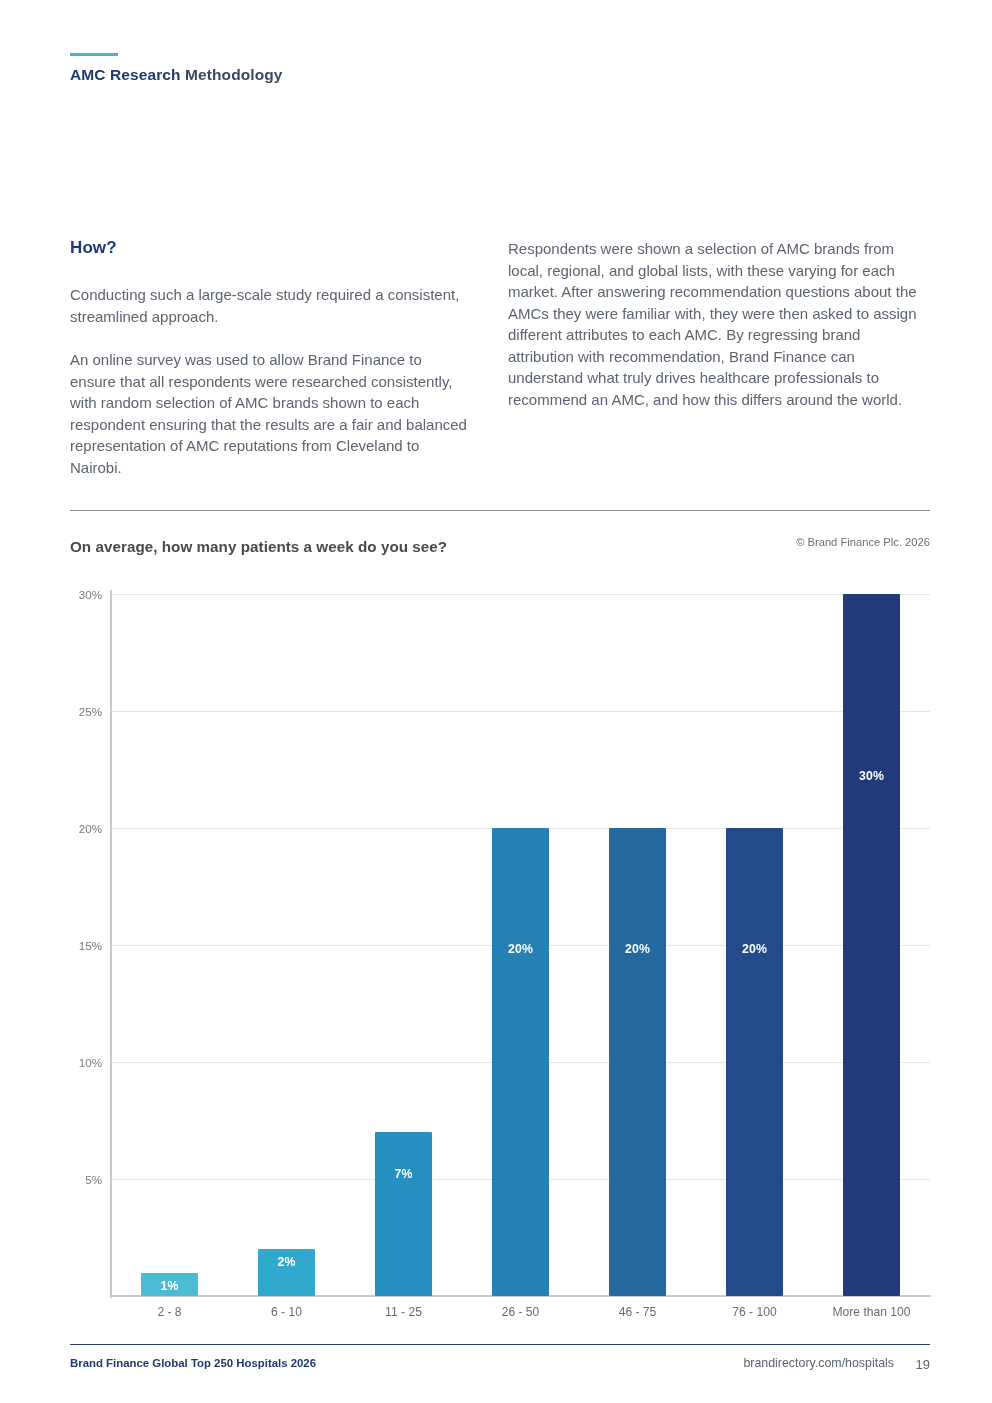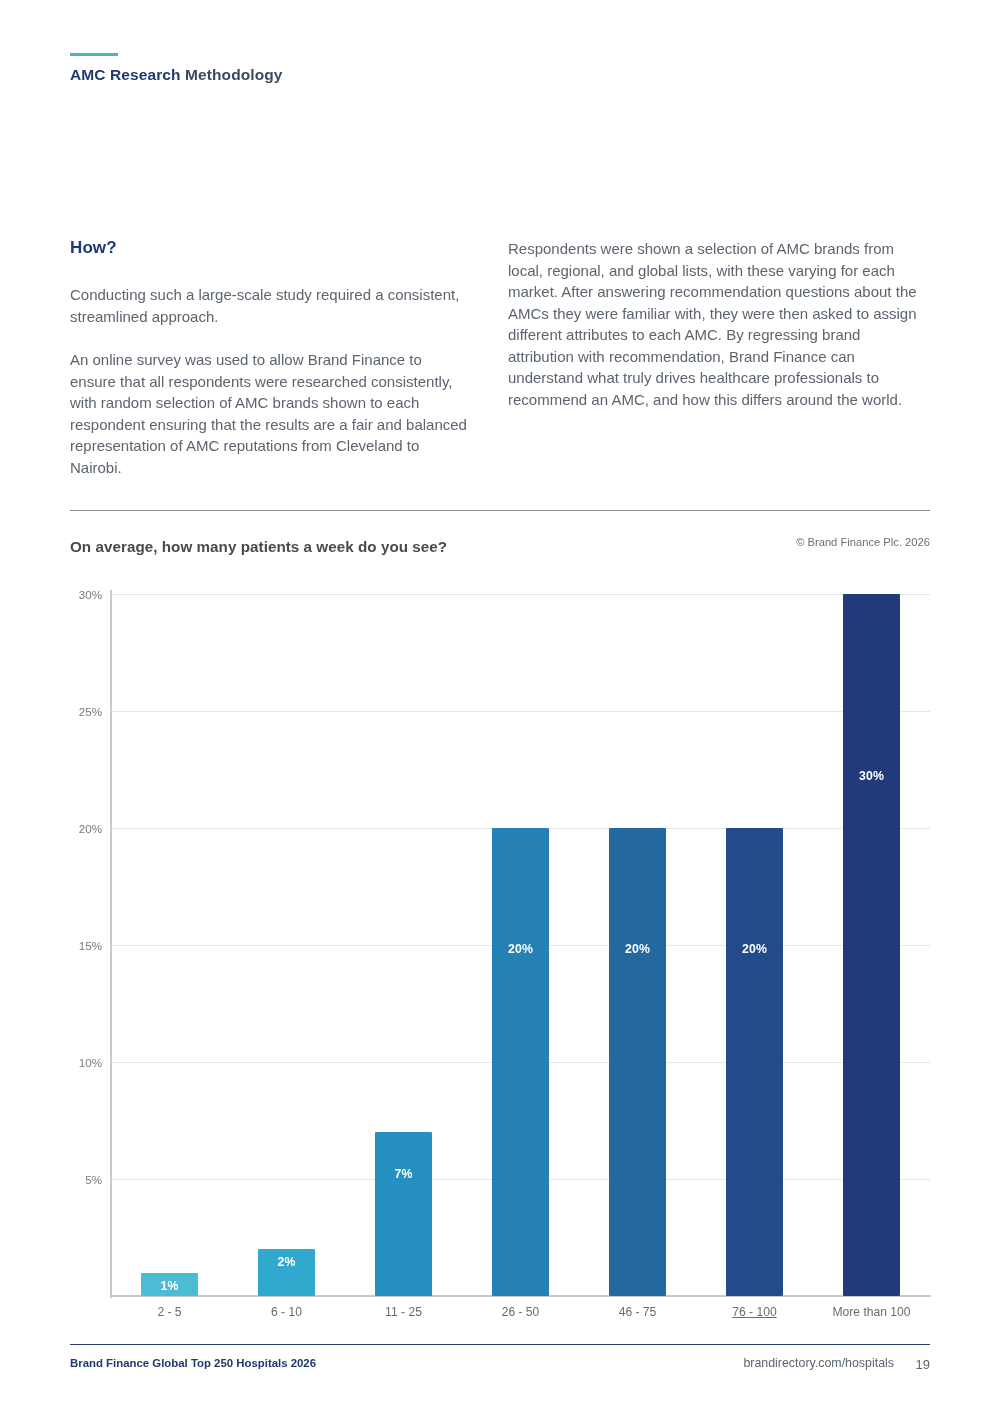--- a/index.html
+++ b/index.html
@@ -269,26 +269,26 @@
       </div>
     <div id="ytick-layer">
         <div class="ytick-wrap" style="top: 1179px;">5%</div>
         <div class="ytick-wrap" style="top: 1062px;">10%</div>
         <div class="ytick-wrap" style="top: 945px;">15%</div>
         <div class="ytick-wrap" style="top: 828px;">20%</div>
         <div class="ytick-wrap" style="top: 711px;">25%</div>
         <div class="ytick-wrap" style="top: 594px;">30%</div>
       </div>
     <div id="xtick-layer">
-        <div class="xtick" style="left: 111px; width: 117px;">2 - 5</div>
+        <div class="xtick" style="left: 111px; width: 117px;">2 - 8</div>
         <div class="xtick" style="left: 228px; width: 117px;">6 - 10</div>
         <div class="xtick" style="left: 345px; width: 117px;">11 - 25</div>
         <div class="xtick" style="left: 462px; width: 117px;">26 - 50</div>
         <div class="xtick" style="left: 579px; width: 117px;">46 - 75</div>
-        <div class="xtick" style="left: 696px; width: 117px; text-decoration: underline;">76 - 100</div>
+        <div class="xtick" style="left: 696px; width: 117px;">76 - 100</div>
         <div class="xtick" style="left: 813px; width: 117px;">More than 100</div>
       </div>
   </div>
 
   <div class="divider-bottom"></div>
   <div class="footer-left">Brand Finance Global Top 250 Hospitals 2026</div>
   <div class="footer-right">brandirectory.com/hospitals</div>
   <div class="footer-page">19</div>
 
 </div>

